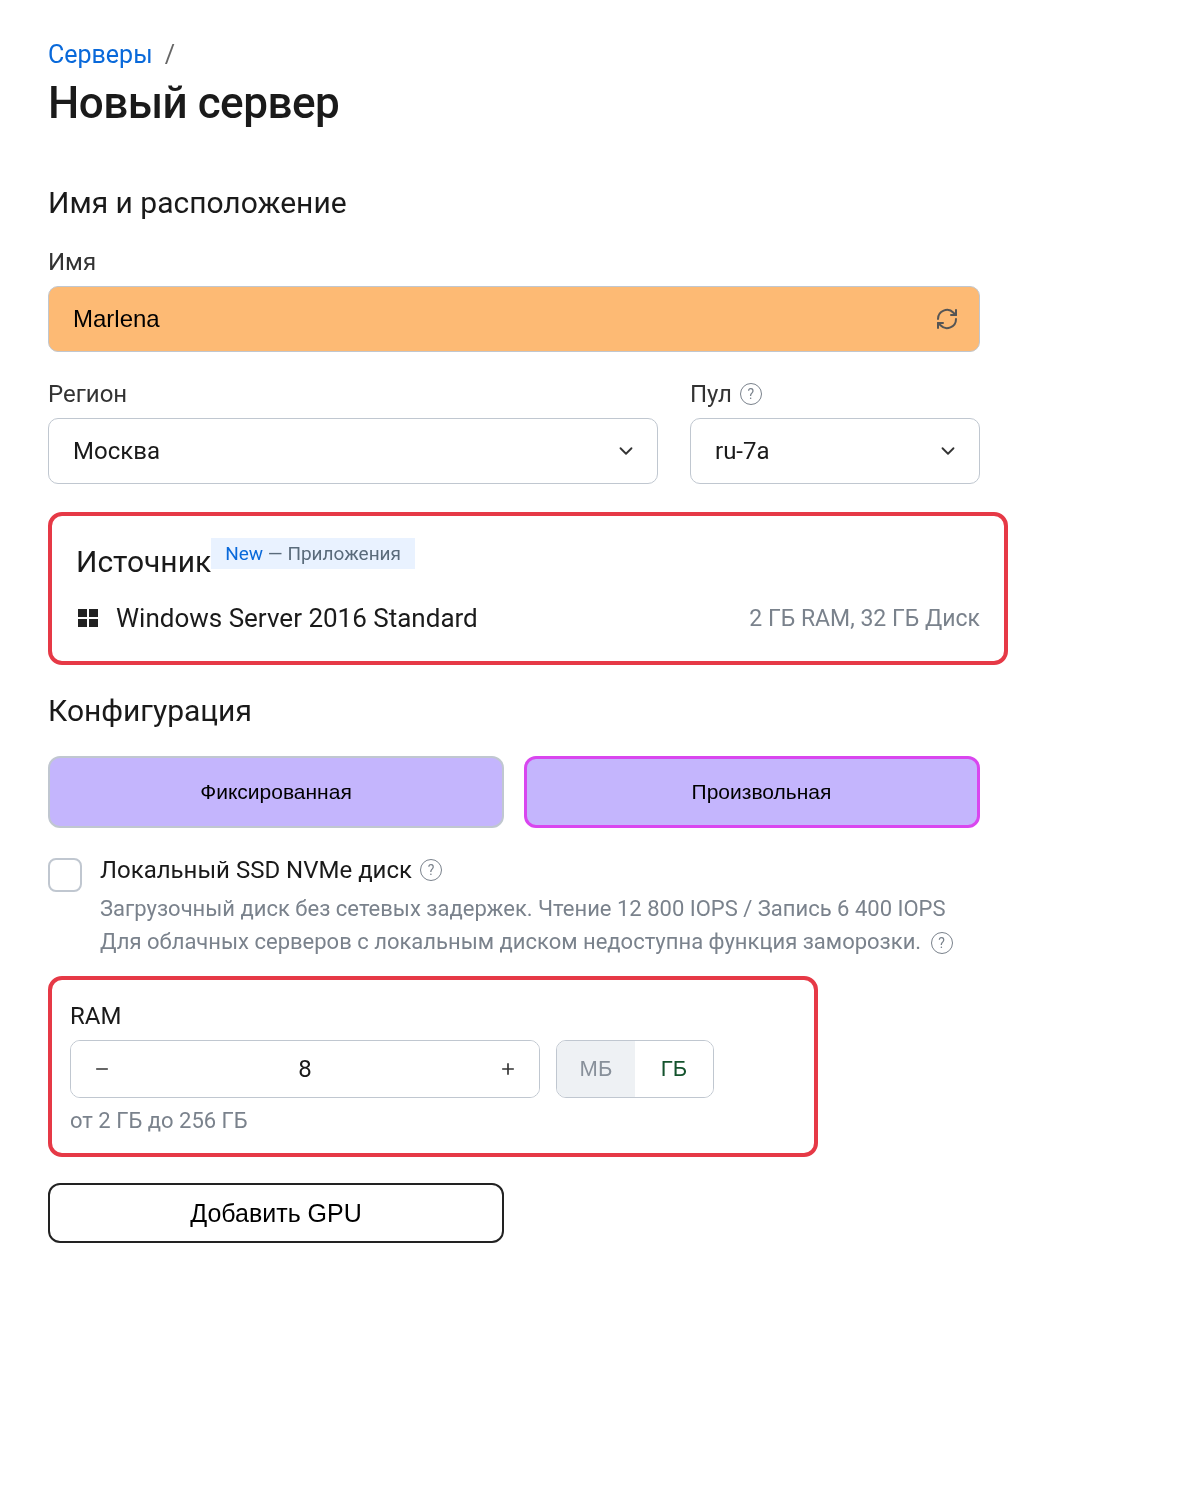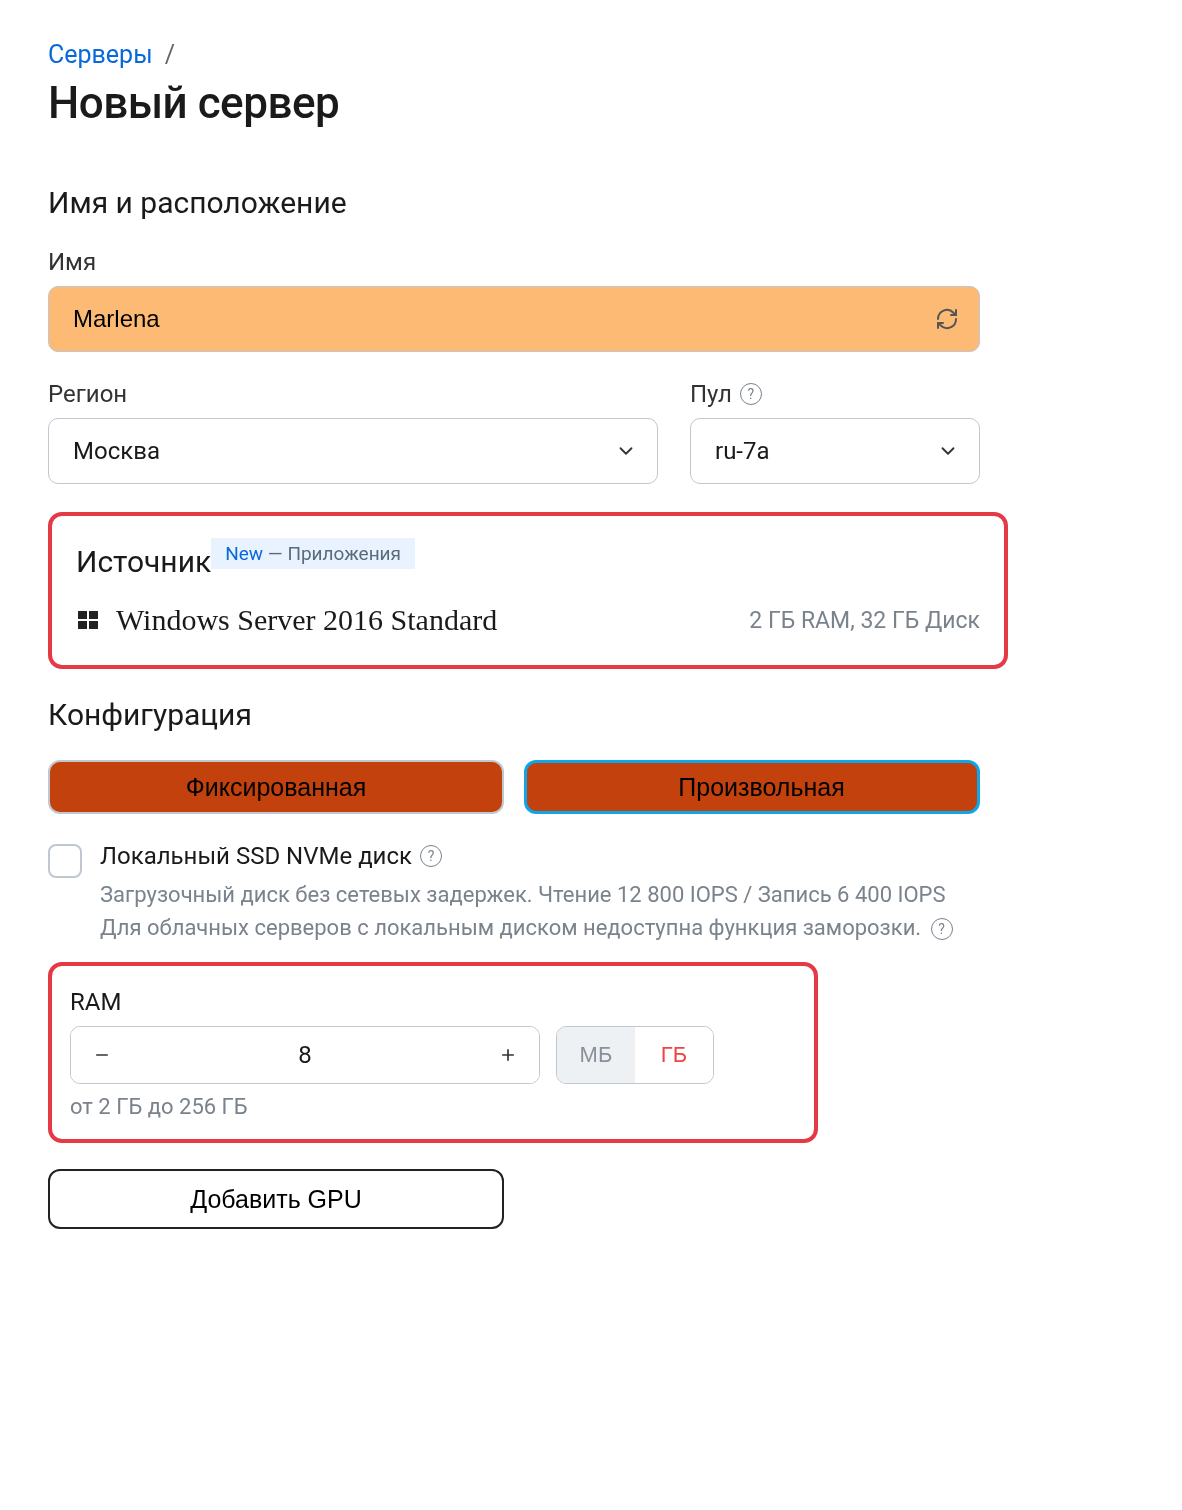--- a/index.html
+++ b/index.html
@@ -63,39 +63,39 @@
     color: #0969da;
     font-size: 19px;
     padding: 4px 14px;
     border-radius: 0;
     position: relative;
     top: -6px;
   }
   .badge .dash { color: #5a6b7b; }
   .badge .apps-word { color: #5a6b7b; }
   .source-row { display: flex; align-items: center; justify-content: space-between; gap: 16px; }
-  .source-left { display: flex; align-items: center; gap: 16px; font-size: 30px; font-weight: 400; font-family: Liberation Serif, serif; }
+  .source-left { display: flex; align-items: center; gap: 16px; font-size: 26px; font-weight: 400; }
   .source-right { color: #7a828c; font-size: 23px; }
   .win-icon { width: 24px; height: 24px; flex-shrink: 0; }
 
   .config-section { margin-top: 28px; }
   .tab-row { display: flex; gap: 20px; margin-bottom: 28px; }
   .tab-btn {
     flex: 0 0 456px;
-    height: 54px;
+    height: 72px;
     border: 2px solid #c0c7d0;
     border-radius: 12px;
-    background: #c2410c;
-    font-size: 25px;
+    background: #c4b5fd;
+    font-size: 21px;
     cursor: pointer;
     display: flex;
     align-items: center;
     justify-content: center;
   }
-  .tab-btn.active { border: 3px solid #0ea5e9; padding-left: 19px; }
+  .tab-btn.active { border: 3px solid #d946ef; padding-left: 19px; }
 
   .checkbox-row { display: flex; align-items: flex-start; gap: 18px; margin-bottom: 18px; }
   .checkbox {
     width: 34px; height: 34px; border: 2px solid #c0c7d0; border-radius: 8px; flex-shrink: 0; margin-top: 2px; cursor: pointer;
   }
   .checkbox-text .ck-title { font-size: 24px; display: flex; align-items: center; gap: 8px; margin-bottom: 8px; }
   .checkbox-text .ck-desc { font-size: 22px; color: #7a828c; line-height: 1.5; }
   .help-circ {
     display: inline-flex; width: 22px; height: 22px; border: 1.7px solid #7a828c; border-radius: 50%;
     align-items: center; justify-content: center; font-size: 14px; color: #7a828c; cursor: pointer;
@@ -112,21 +112,21 @@
   .stepper button {
     width: 62px; height: 100%; border: none; background: #fff; font-size: 28px; cursor: pointer; color: #333;
     display: flex; align-items: center; justify-content: center;
   }
   .stepper .val { flex: 1; text-align: center; font-size: 24px; }
   .hint { color: #7a828c; font-size: 22px; margin-top: 10px; }
   .unit-toggle {
     display: flex; border: 1.5px solid #c0c7d0; border-radius: 10px; overflow: hidden; height: 58px;
   }
   .unit-toggle button {
-    width: 78px; border: none; background: #fff; font-size: 22px; cursor: pointer; color: #ef4444;
+    width: 78px; border: none; background: #fff; font-size: 22px; cursor: pointer; color: #14532d;
   }
   .unit-toggle button.inactive { background: #eef1f4; color: #88909a; }
 
   .gpu-btn-wrap { margin-top: 18px; }
   .gpu-btn {
     width: 456px; height: 60px; border: 2px solid #222; border-radius: 12px; background: #fff;
     font-size: 25px; cursor: pointer; display: flex; align-items: center; justify-content: center;
   }
 
   svg { display: block; }

